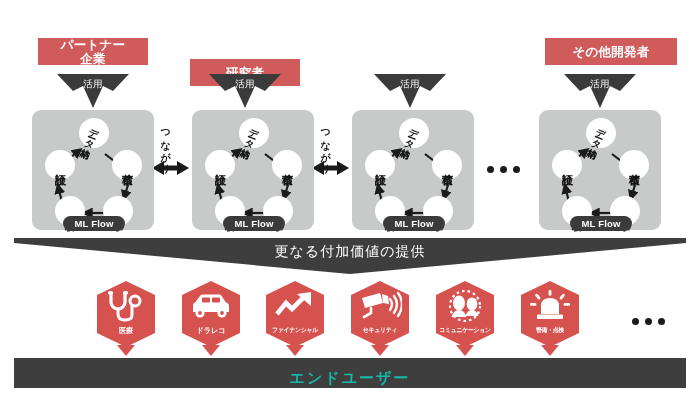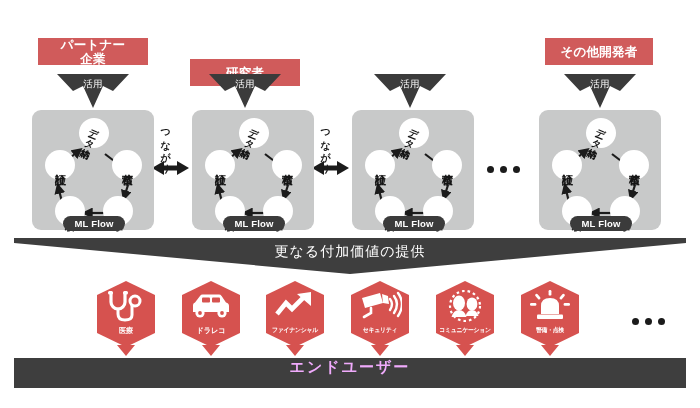--- a/index.html
+++ b/index.html
@@ -200,23 +200,23 @@
   }
 
   
   .enduser {
     position: absolute;
     left: 14px;
     top: 358px;
     width: 672px;
     height: 30px;
     background: #3e3e3e;
-    color: #f0abfc;
+    color: #14b8a6;
     display: flex;
-    align-items: flex-start;
+    align-items: flex-end;
     justify-content: center;
     font-weight: bold;
     font-size: 15px;
     letter-spacing: 2px;
   }
 </style>
 </head>
 <body>
 
 <div id="canvas">
@@ -249,21 +249,21 @@
       <div>パートナー</div>
       <div>企業</div>
     </div>
   </div>
 
   <div class="actor-header" style="left:190px; top:26px; width:110px; height:27px;margin-top:33px;">
     <span>研究者</span>
   </div>
 
 
-  <div class="actor-header" style="left:545px; top:38px; width:108px; height:27px;">
+  <div class="actor-header" style="left:545px; top:38px; width:132px; height:27px;">
     <span>その他開発者</span>
   </div>
 
   <div class="katsuyou" style="left:57px; top:74px;">
     <svg class="arrowshape" viewBox="0 0 72 34">
       <polygon points="0,0 72,0 56,17 46,12 36,34 26,12 16,17" fill="#3b3b3b"></polygon>
     </svg>
     <div class="ktext">活用</div>
   </div>
 

